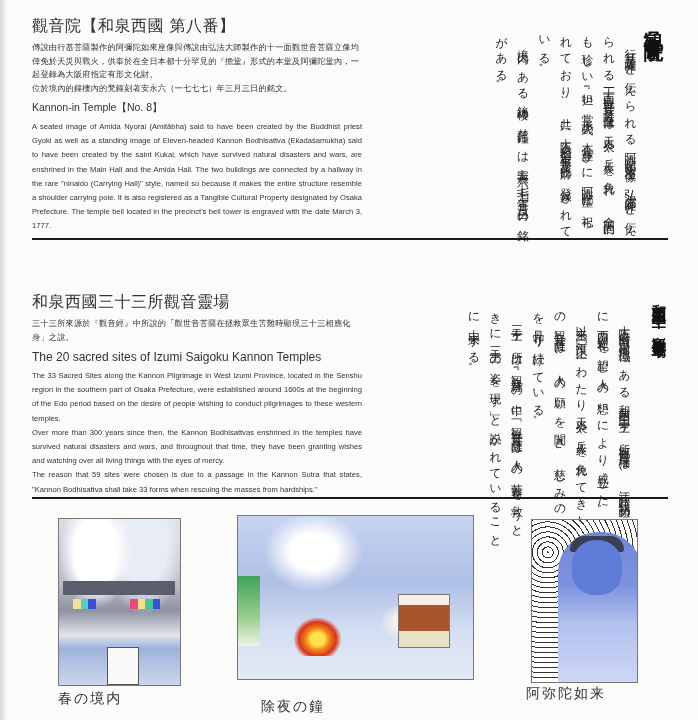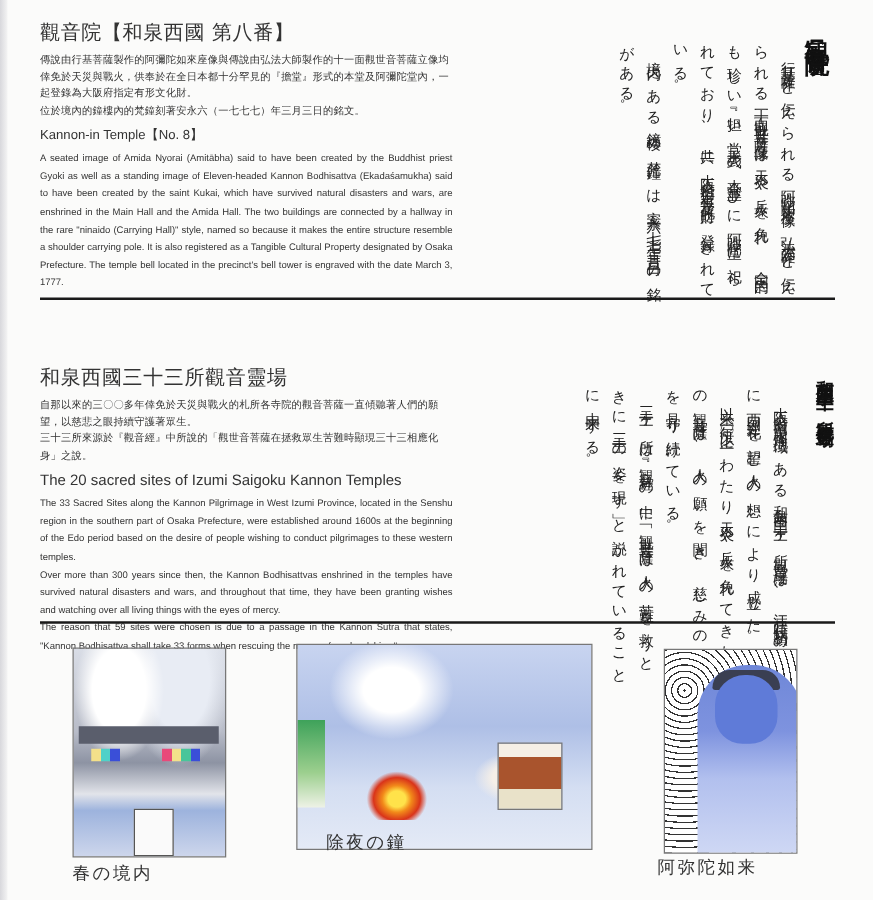--- a/index.html
+++ b/index.html
@@ -106,21 +106,21 @@
       background:
         repeating-radial-gradient(circle at 15% 20%, #333 0 1px, #fff 1px 5px),
         #fff;
     }
     .p3 .buddha { position:absolute; left:26px; top:12px; width:84px; height:152px;
       border-radius: 40px 40px 0 0;
       background: linear-gradient(to bottom, #6f87d8 0%, #7e93df 35%, #b2c0ee 60%, #cfd8f4 100%); }
     .p3 .head { position:absolute; left:40px; top:20px; width:50px; height:55px; border-radius: 24px 24px 22px 22px; background:#5f7bd8; }
     .p3 .hair { position:absolute; left:38px; top:16px; width:54px; height:16px; border-radius: 26px 26px 4px 4px; background:#3a3f52; }
     .c1 { left: 58px; top: 178px; }
-    .c2 { left: 237px; top: 153px; padding-left: 24px; }
+    .c2 { left: 237px; top: 186px; padding-left: 24px; }
     .c3 { left: 526px; top: 173px; }
   </style>
 </head>
 <body>
 
 <div class="leftedge"></div>
 
 <section class="sec sec1">
   <div class="hcol">
     <div class="h-title-zh">觀音院【和泉西國 第八番】</div>
@@ -138,21 +138,20 @@
       <p>境内にある鐘楼の梵鐘には安永六（一七七七）年三月三日の銘がある。</p>
     </div>
   </div>
 </section>
 
 <div class="rule rule1"></div>
 
 <section class="sec sec2">
   <div class="hcol">
     <div class="h-title-zh">和泉西國三十三所觀音靈場</div>
-    <p class="zh-p">自那以來的三〇〇多年倖免於天災與戰火的札所各寺院的觀音菩薩一直傾聽著人們的願望，以慈悲之眼持續守護著眾生。</p>
     <p class="zh-p">三十三所來源於『觀音經』中所說的「觀世音菩薩在拯救眾生苦難時顯現三十三相應化身」之說。</p>
     <div class="en-title en-title-lg">The 20 sacred sites of Izumi Saigoku Kannon Temples</div>
     <p class="en-p">The 33 Sacred Sites along the Kannon Pilgrimage in West Izumi Province, located in the Senshu region in the southern part of Osaka Prefecture, were established around 1600s at the beginning of the Edo period based on the desire of people wishing to conduct pilgrimages to these western temples.</p>
     <p class="en-p">Over more than 300 years since then, the Kannon Bodhisattvas enshrined in the temples have survived natural disasters and wars, and throughout that time, they have been granting wishes and watching over all living things with the eyes of mercy.</p>
     <p class="en-p">The reason that 59 sites were chosen is due to a passage in the Kannon Sutra that states, "Kannon Bodhisattva shall take 33 forms when rescuing the masses from hardships."</p>
   </div>
   <div class="vcol">
     <div class="v-heading2">和泉西国三十三ヶ所観音霊場</div>
     <div class="v-body">
       <p>大阪府南部泉州地域にある和泉西国三十三ヶ所観音霊場は、江戸時代初頭の一六〇〇年代に西国巡礼を望む人々の想いにより成立した。</p>

